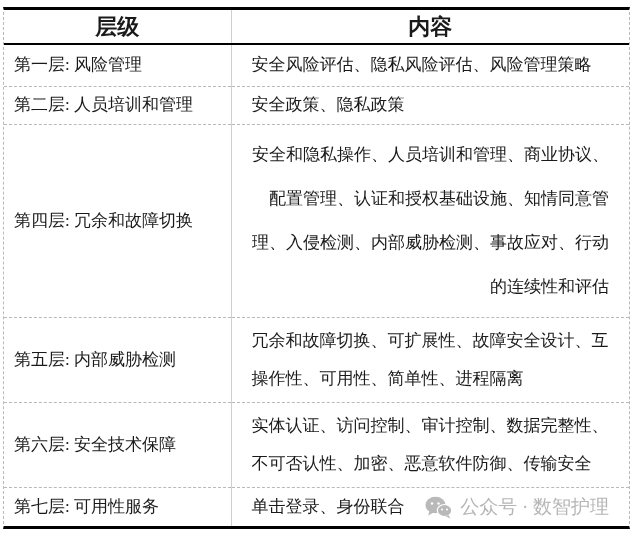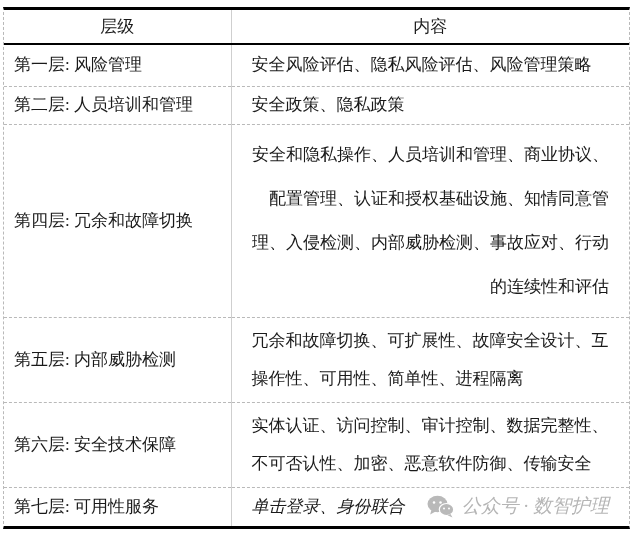--- a/index.html
+++ b/index.html
@@ -22,48 +22,47 @@
   table.sec-table{
     border-collapse:collapse;
     table-layout:fixed;
     width:625px;
     font-size:17px;
     color:#1a1a1a;
   }
   col.c1{width:227px;}
   col.c2{width:398px;}
   th{
-    font-weight:normal;
+    font-weight:bold;
     text-align:center;
     vertical-align:middle;
     height:33px;
     border-bottom:2px solid #000000;
     padding:0;
-    font-size:17px;
+    font-size:22px;
   }
   th.chead, td.content{border-left:1px solid #cfcfcf;}
   td{vertical-align:middle;}
   td.level{padding:0 6px 0 10px;line-height:24px;}
   td.content{padding:4px 20px;line-height:24px;}
   tbody tr:not(:first-child) td{border-top:1px dashed #b9b9b9;}
   tr.r1{height:42px;}
   tr.r2{height:38px;}
   tr.r3{height:40px;}
   tr.r4{height:193px;}
   tr.r5{height:68px;}
   tr.r6{height:70px;}
   tr.r7{height:39px;}
   tr.r4 td.content{line-height:44px;text-align:right;}
   tr.r5 td.content, tr.r6 td.content{line-height:38px;}
   .row7-flex{
     display:flex;
     justify-content:space-between;
-    align-items:flex-start;
+    align-items:flex-end;
     width:100%;
-    font-style:italic;
   }
   .watermark{
     display:inline-flex;
     align-items:center;
     gap:8px;
     color:#b5b5b5;
     font-size:19px;
     white-space:nowrap;
     line-height:22px;
   }

